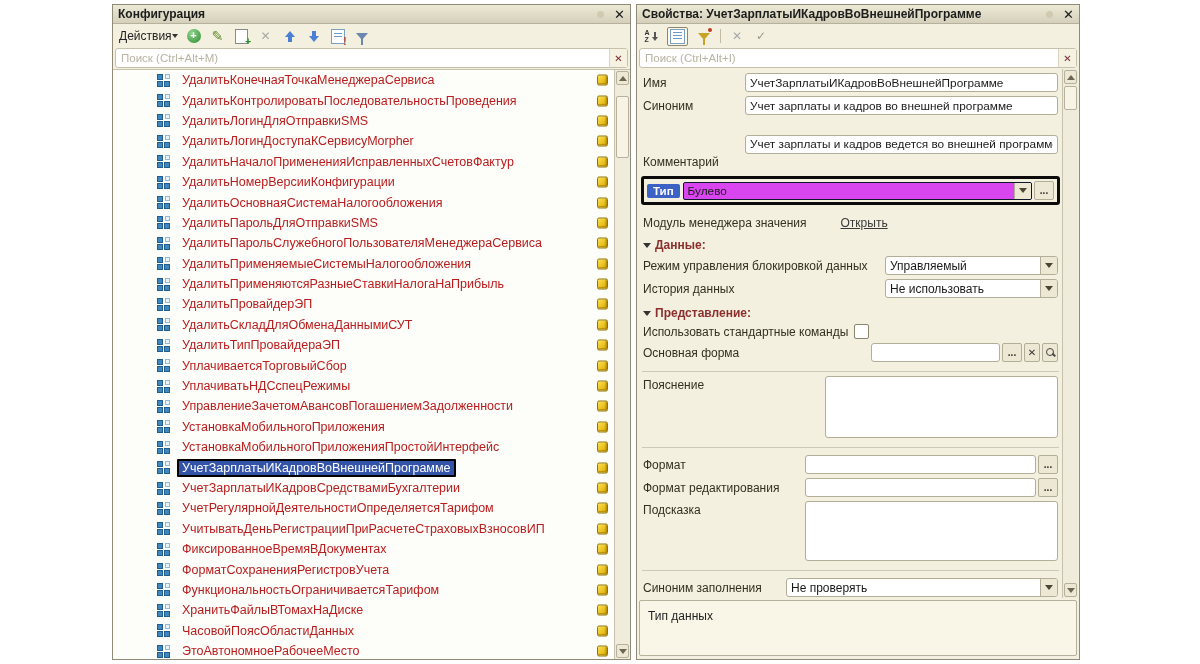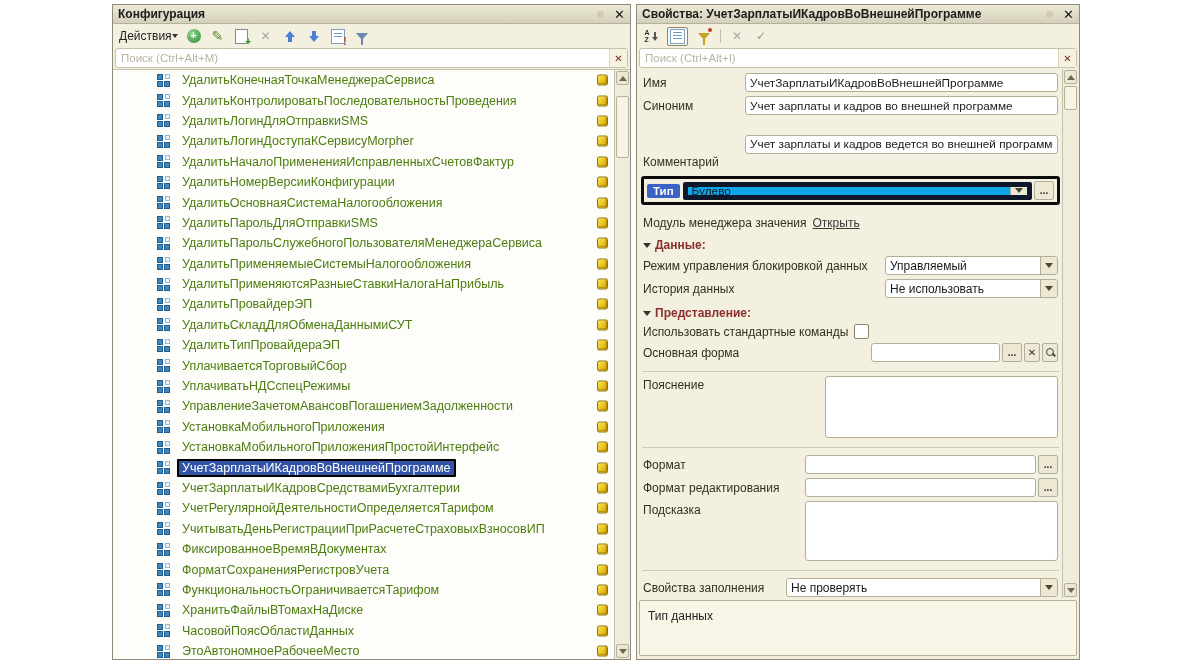--- a/index.html
+++ b/index.html
@@ -55,21 +55,21 @@
   .ic-az .dn .stem{width:2px;height:5px;background:#555;}
   .ic-az .dn .head{width:0;height:0;border-left:3px solid transparent;border-right:3px solid transparent;border-top:4px solid #555;}
   .tb-btn{border:1px solid #8a8670;background:#fbf8ea;border-radius:2px;padding:1px 2px;display:inline-flex;}
   .tb-sep{width:1px;height:14px;background:#c0bca6;}
   .ic-check{color:#9a9789;font-weight:bold;font-size:12px;}
 
   
   .list-area{flex:1;position:relative;background:#fdfdfa;border-top:1px solid #c5c1ac;overflow:hidden;}
   .rows{position:absolute;left:0;right:17px;top:0;bottom:0;overflow:hidden;}
   .list-row{height:20.4px;display:flex;align-items:center;gap:6px;padding-left:44px;position:relative;box-sizing:border-box;}
-  .item-label{font-size:12.5px;color:#4d7c0f;white-space:nowrap;padding:0 3px;border:2px solid transparent;line-height:14px;}
+  .item-label{font-size:12.5px;color:#b91c1c;white-space:nowrap;padding:0 3px;border:2px solid transparent;line-height:14px;}
   .item-label.selected{background:#3353a8;color:#fff;border:2px solid #000;border-radius:1px;}
   .coin{position:absolute;right:5px;top:50%;transform:translateY(-50%);width:9px;height:9px;
     background:linear-gradient(135deg,#ffe14d,#d9a800);border:1px solid #8f7500;border-radius:2px;
     box-shadow:inset -1.5px -1.5px 0 rgba(140,100,0,.45);}
   .const-icon{position:relative;width:14px;height:13px;flex:0 0 14px;}
   .const-icon .sq{position:absolute;box-sizing:border-box;}
   .const-icon .tl{left:0;top:0;width:6px;height:6px;background:#3f87bd;border:1px solid #1f5e8e;}
   .const-icon .tr{left:8px;top:0;width:5px;height:5px;background:#eaf4fb;border:1px solid #8fb9d6;}
   .const-icon .bl{left:0;top:7px;width:6px;height:6px;background:#3f87bd;border:1px solid #1f5e8e;}
   .const-icon .br{left:7px;top:7px;width:6px;height:6px;background:#3f87bd;border:1px solid #1f5e8e;}
@@ -102,21 +102,21 @@
     display:flex;align-items:center;justify-content:center;font-size:10px;font-weight:bold;color:#333;
     box-sizing:border-box;margin-left:2px;line-height:8px;}
   .mini-btn.sm{flex:0 0 16px;}
   .magni{position:relative;width:9px;height:9px;}
   .magni:before{content:"";position:absolute;left:0;top:0;width:6px;height:6px;border:1.5px solid #444;border-radius:50%;}
   .magni:after{content:"";position:absolute;left:6px;top:6px;width:4px;height:1.5px;background:#444;transform:rotate(45deg);}
   .type-box{border:3px solid #0b0b0b;border-radius:3px;margin:7px 1px 0 1px;padding:2px 3px;
     display:flex;align-items:center;background:#f3f0df;}
   .type-chip{background:#3c62c6;color:#fff;font-size:11.5px;font-weight:bold;padding:1px 6px;
     border-radius:2px;margin-right:3px;}
-  .type-field{flex:1;display:flex;background:#0ea5e9;border:5px solid #0f172a;border-radius:2px;height:18px;overflow:hidden;box-sizing:border-box;}
+  .type-field{flex:1;display:flex;background:#d946ef;border:1px solid #0f172a;border-radius:2px;height:18px;overflow:hidden;box-sizing:border-box;}
   .type-field .val{flex:1;font-size:11.8px;display:flex;align-items:center;padding:0 4px;color:#1a1a1a;}
   .type-field .arr{flex:0 0 16px;background:#ece8d4;border-left:1px solid #b3ae98;display:flex;align-items:center;justify-content:center;}
   .section-h{display:flex;align-items:center;gap:4px;margin:8px 3px 0 3px;}
   .section-h .tri{width:0;height:0;border-left:4px solid transparent;border-right:4px solid transparent;border-top:5px solid #333;}
   .section-h .txt{font-size:12px;font-weight:bold;color:#8b2e2e;}
   .link{font-size:12px;color:#3a3a3a;text-decoration:underline;margin-left:6px;}
   .divider{border-top:1px solid #cdc9b4;margin:9px 2px 0 2px;height:0;}
   .checkbox{width:13px;height:13px;background:#fff;border:1px solid #8a8670;border-radius:2px;margin-left:6px;}
   .desc-box{position:absolute;left:2px;right:2px;bottom:3px;height:56px;background:#f9f6e7;
     border:1px solid #b5b19c;border-radius:2px;padding:5px 8px;box-sizing:border-box;}
@@ -537,21 +537,21 @@
           <span class="type-chip">Тип</span>
           <span class="type-field">
             <span class="val">Булево</span>
             <span class="arr">
                 <span class="tri" style="width:0;height:0;border-left:4px solid transparent;border-right:4px solid transparent;border-top:5px solid #4a4636;"></span>
               </span>
           </span>
           <span class="mini-btn">...</span>
         </div>
 
-        <div class="prow" style="margin-top:11px;">
+        <div class="prow" style="margin-top:11px;gap:28px;">
           <span class="lbl">Модуль менеджера значения</span>
           <span class="link">Открыть</span>
         </div>
 
         <div class="section-h">
           <span class="tri"></span>
           <span class="txt">Данные:</span>
         </div>
 
         <div class="prow">
@@ -612,21 +612,21 @@
           <span class="mini-btn">...</span>
         </div>
         <div class="prow" style="align-items:flex-start;">
           <span class="lbl" style="width:162px;padding-top:2px;">Подсказка</span>
           <span class="tarea" style="height:60px;flex:1;"></span>
         </div>
 
         <div class="divider"></div>
 
         <div class="prow" style="margin-top:7px;">
-          <span class="lbl" style="width:143px;">Свойства заполнения</span>
+          <span class="lbl" style="width:143px;">Синоним заполнения</span>
           <span class="combo">
             <span class="val">Не проверять</span>
             <span class="arr">
                 <span class="tri"></span>
               </span>
           </span>
         </div>
 
       </div>
 

